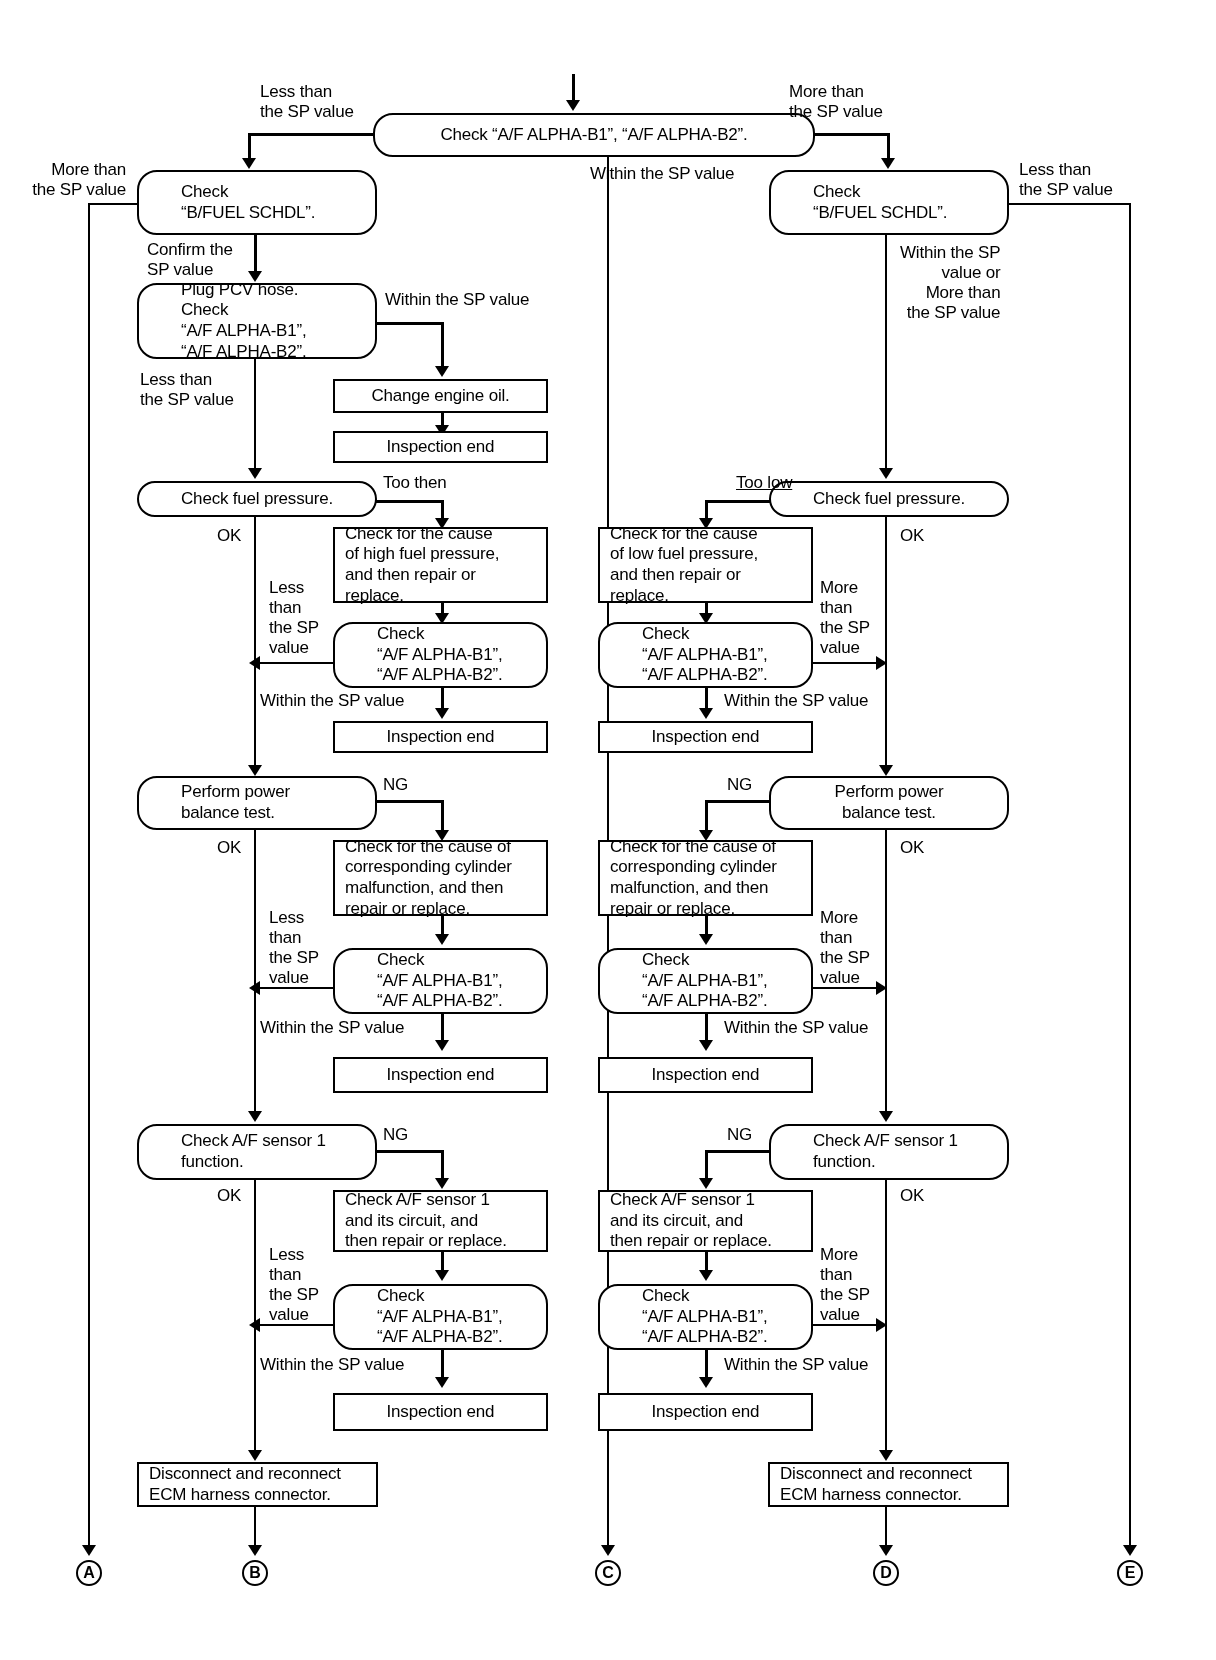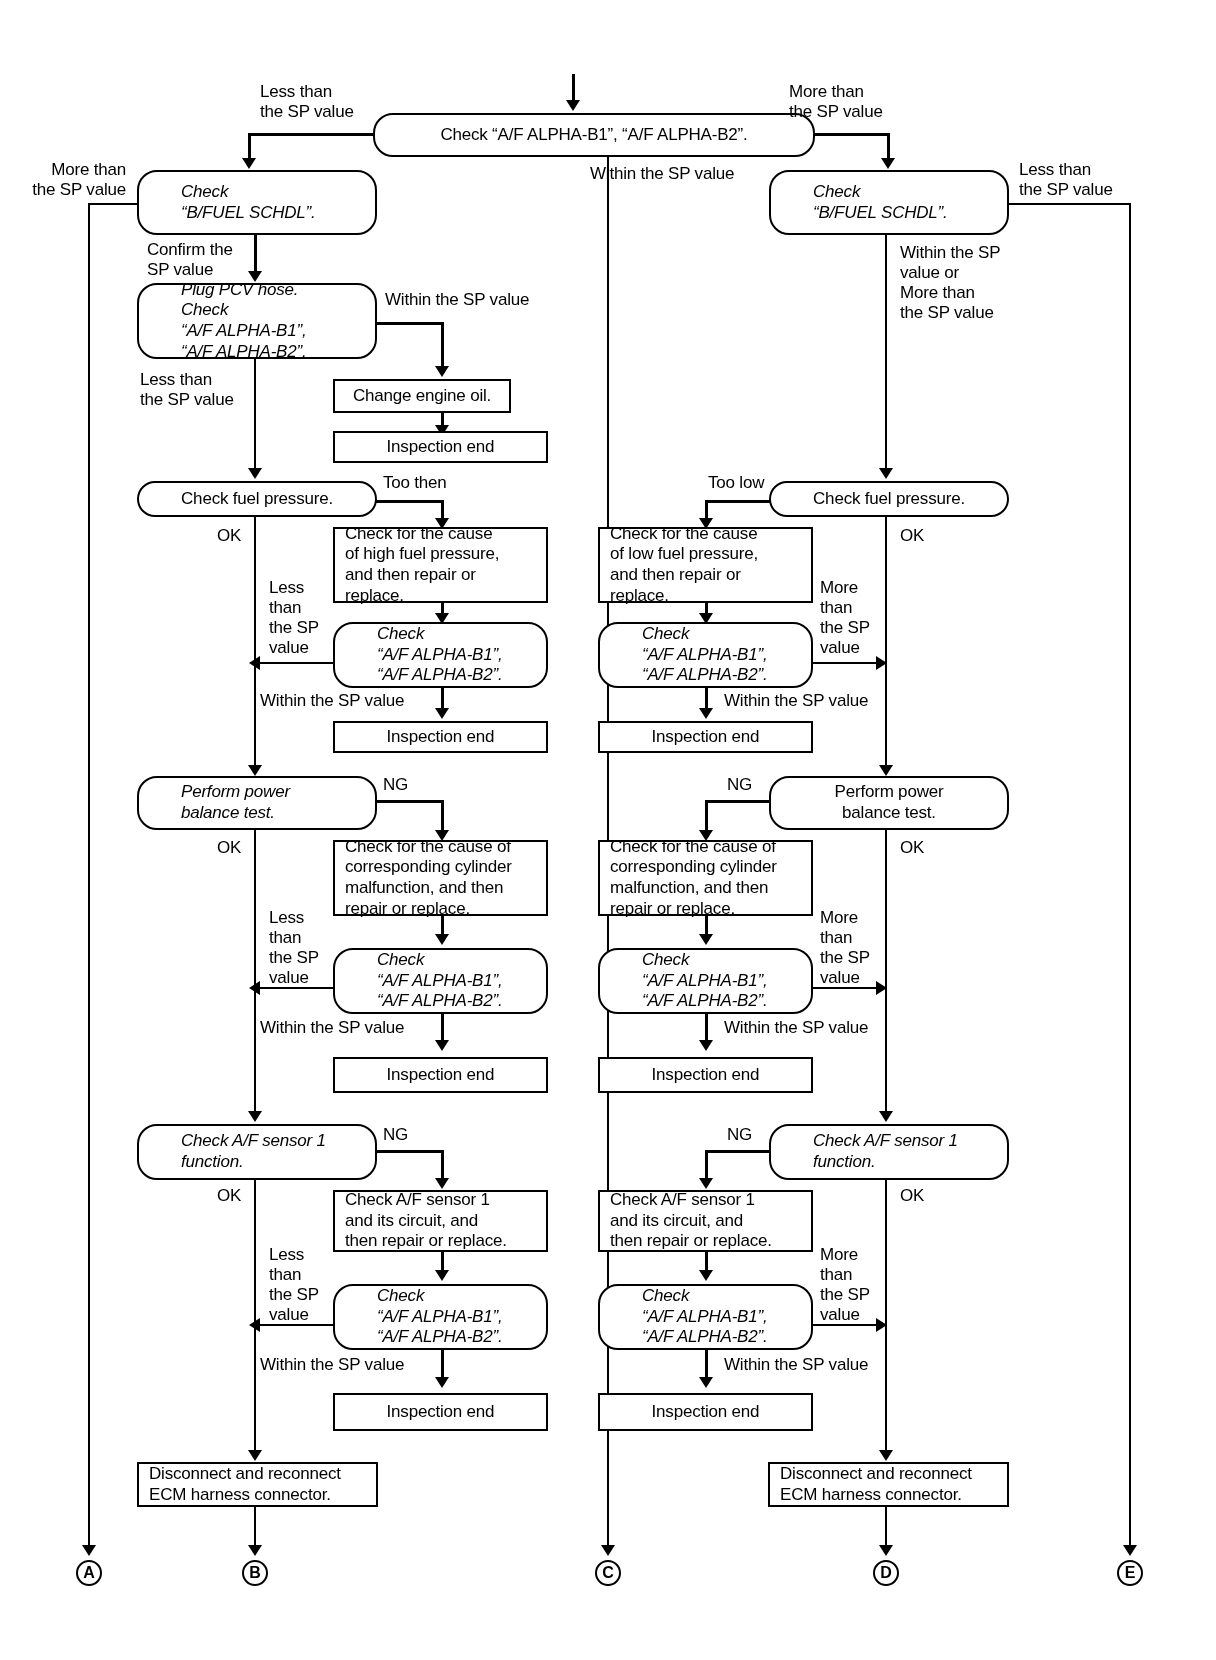--- a/index.html
+++ b/index.html
@@ -28,21 +28,21 @@
     align-items: center;
     font-size: 17px;
     line-height: 1.22;
     letter-spacing: -0.2px;
     white-space: pre-line;
   }
   .node.rounded { border-radius: 20px; }
   .node.sq      { border-radius: 0; }
   .node.thin    { border-width: 2px; }
   .node.pad-l   { padding-left: 10px; justify-content: flex-start; }
-  .node.pad-il  { padding-left: 42px; justify-content: flex-start; font-style: italic; }
+  .node.pad-il  { padding-left: 42px; justify-content: flex-start; }
   .node.center  { justify-content: center; text-align: center; }
 
   
   .ln {
     position: absolute;
     background: #000;
   }
   .ln.v { width: 2.5px; }
   .ln.h { height: 2.5px; }
   .ln.thin.v { width: 1.8px; }
@@ -138,21 +138,21 @@
   <div class="node rounded pad-il" style="left:137px; top:283px; width:240px; height:76px;">Plug PCV hose.
 Check
 “A/F ALPHA-B1”,
 “A/F ALPHA-B2”.</div>
 
   <div class="lbl" style="left:385px; top:290px;">Within the SP value</div>
   <div class="ln h" style="left:376px; top:322px; width:67px;"></div>
   <div class="ln v" style="left:441px; top:322px; height:48px;"></div>
   <div class="arw down" style="left:435px; top:366px;"></div>
 
-  <div class="node sq center thin" style="left:333px; top:379px; width:178px; height:34px;">Change engine oil.</div>
+  <div class="node sq center thin" style="left:333px; top:379px; width:215px; height:34px;">Change engine oil.</div>
   <div class="ln v" style="left:441px; top:413px; height:16px;"></div>
   <div class="arw down" style="left:435px; top:425px;"></div>
   <div class="node sq center" style="left:333px; top:431px; width:215px; height:32px;">Inspection end</div>
 
   <div class="lbl" style="left:140px; top:370px;">Less than
 the SP value</div>
   <div class="ln thin v" style="left:254px; top:359px; height:113px;"></div>
   <div class="arw down" style="left:248px; top:468px;"></div>
 
   <div class="node rounded center" style="left:137px; top:481px; width:240px; height:36px;">Check fuel pressure.</div>
@@ -262,30 +262,30 @@
 
   <div class="node rounded pad-il" style="left:769px; top:170px; width:240px; height:65px;">Check
 “B/FUEL SCHDL”.</div>
 
   <div class="lbl" style="left:1019px; top:160px;">Less than
 the SP value</div>
   <div class="ln thin h" style="left:1007px; top:203px; width:124px;"></div>
   <div class="ln thin v" style="left:1129px; top:203px; height:1346px;"></div>
   <div class="arw down" style="left:1123px; top:1545px;"></div>
 
-  <div class="lbl" style="left:900px; top:243px;">Within the SP
+  <div class="lbl" style="left:900px; top:243px;text-align:right;">Within the SP
 value or
 More than
 the SP value</div>
   <div class="ln thin v" style="left:885px; top:235px; height:236px;"></div>
   <div class="arw down" style="left:879px; top:468px;"></div>
 
   <div class="node rounded center" style="left:769px; top:481px; width:240px; height:36px;">Check fuel pressure.</div>
 
-  <div class="lbl" style="left:708px; top:473px;">Too low</div>
+  <div class="lbl" style="left:736px; top:473px;text-decoration:underline;">Too low</div>
   <div class="ln h" style="left:705px; top:500px; width:66px;"></div>
   <div class="ln v" style="left:705px; top:500px; height:22px;"></div>
   <div class="arw down" style="left:699px; top:518px;"></div>
 
   <div class="node sq pad-l" style="left:598px; top:527px; width:215px; height:76px;">Check for the cause
 of low fuel pressure,
 and then repair or
 replace.</div>
   <div class="ln v" style="left:705px; top:603px; height:14px;"></div>
   <div class="arw down" style="left:699px; top:613px;"></div>

